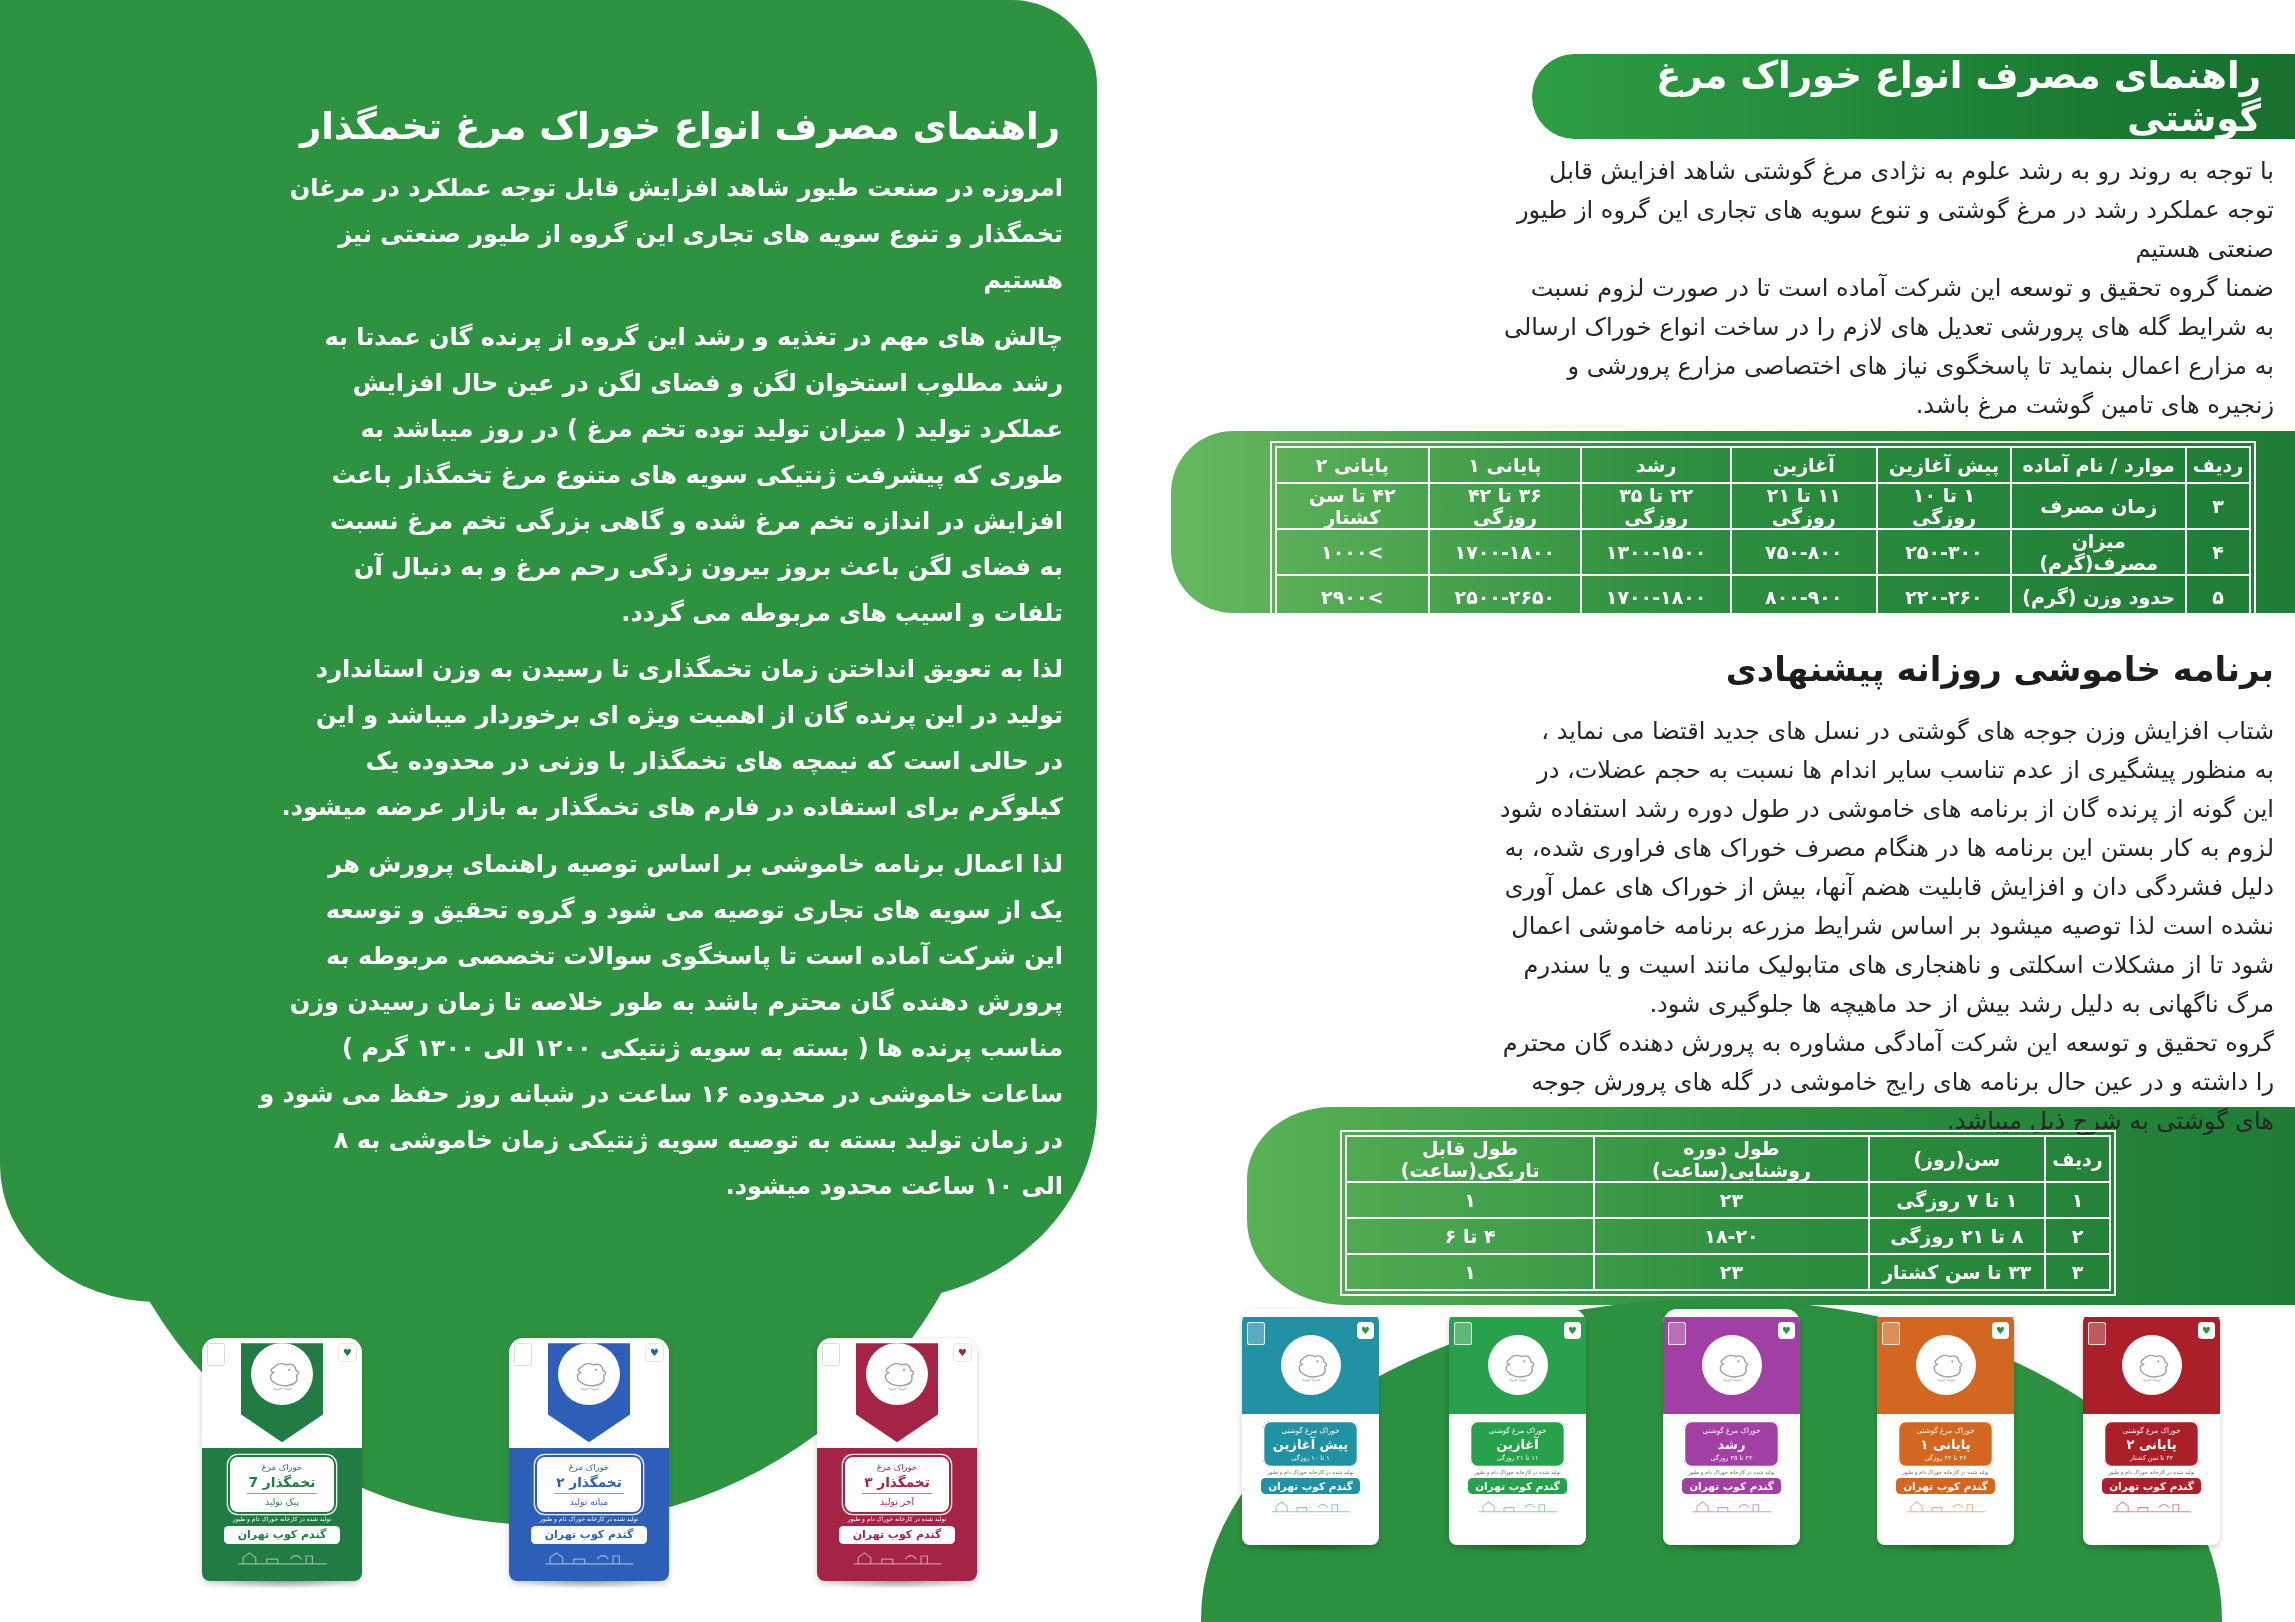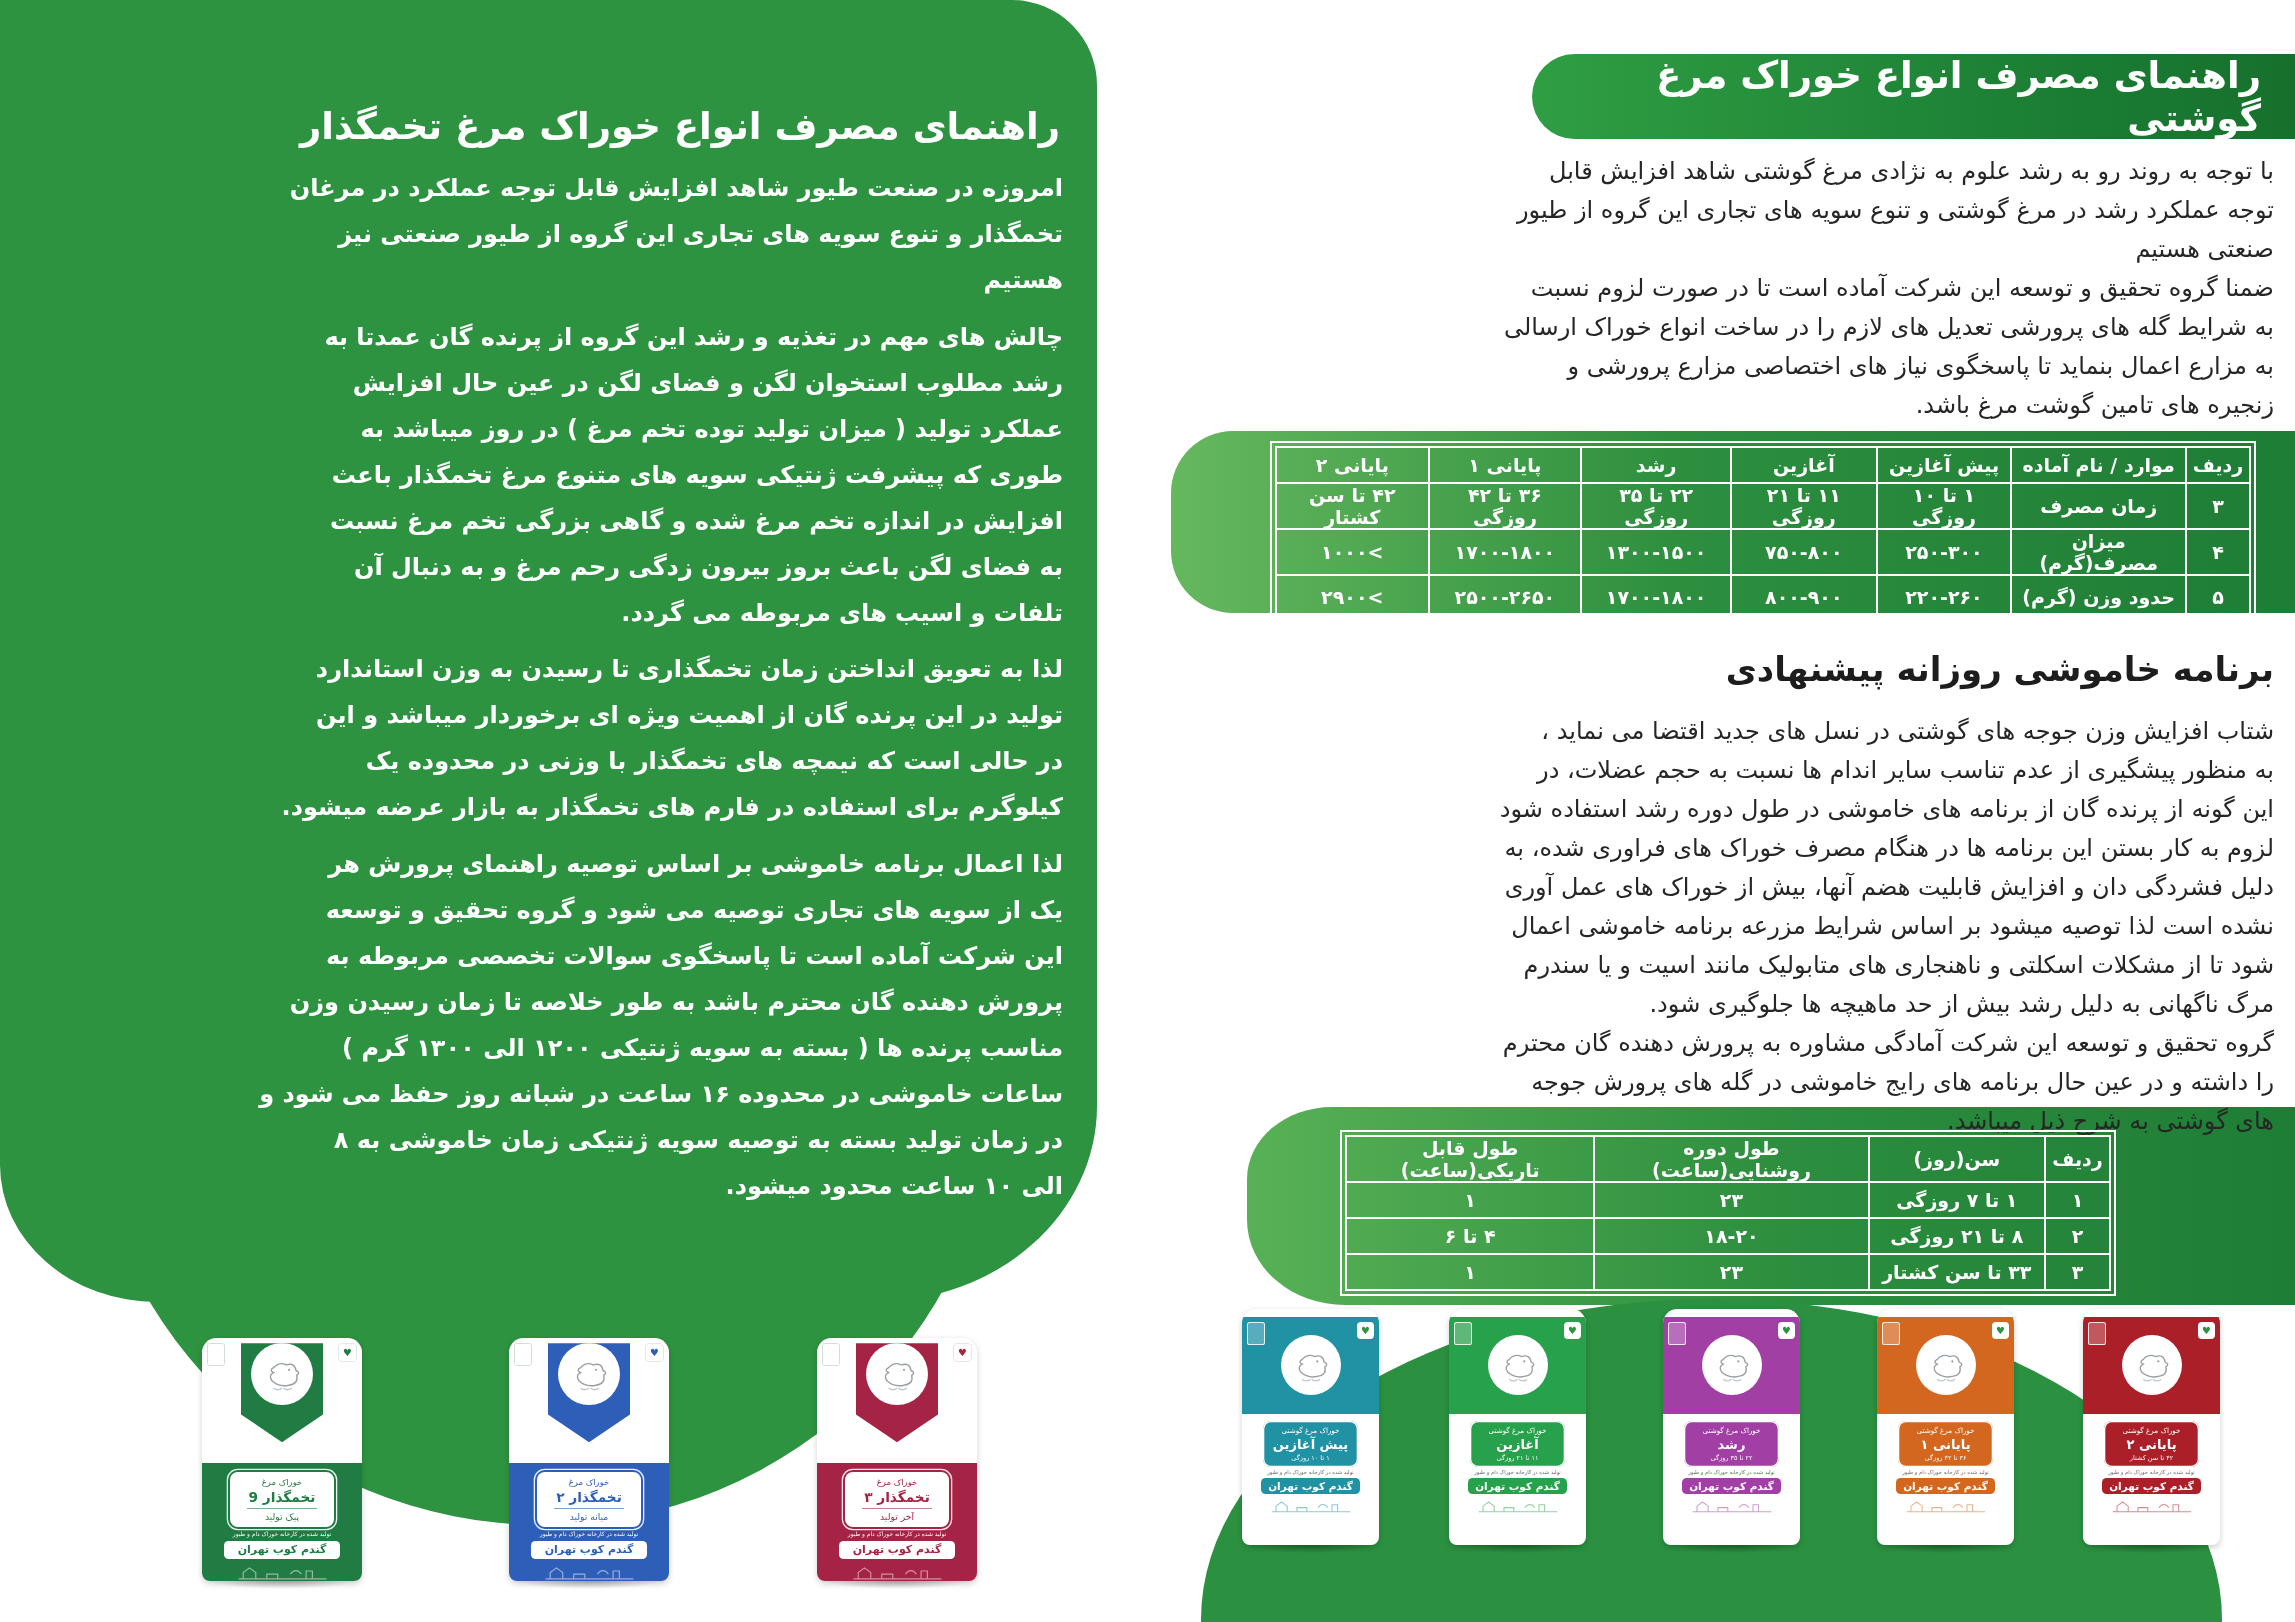--- a/index.html
+++ b/index.html
@@ -58,21 +58,21 @@
     font-size:9.8px;line-height:17px;text-align:center;color:#2E9340;}
   .farm{display:block;margin:1.3px auto 0;opacity:.5;}
 
   
   .bagL{width:160px;height:243px;}
   .bagL .pent{margin:5.2px auto 0;width:82px;height:99px;background:var(--c);
     clip-path:polygon(0 0,100% 0,100% 72%,50% 100%,0 72%);}
   .bagL .henc{width:62px;height:62px;margin:5.2px auto 0;}
   .bagL .tag{border-color:#d5ded5;background:#fff;}
   .bagL .logo{color:var(--c);border:1.3px solid #e2e9e2;}
-  .bagL .colorbody{position:absolute;left:0;right:0;top:110px;bottom:0;background:var(--c);direction:rtl;margin-top:15px;}
+  .bagL .colorbody{position:absolute;left:0;right:0;top:110px;bottom:0;background:var(--c);direction:rtl;}
   .bagL .lframe{width:62%;margin:9.2px auto 3.9px;background:#fff;border-radius:7.9px;padding:5.2px 2.6px;
     color:var(--c);text-align:center;box-shadow:0 0 0 2px var(--c),0 0 0 3.3px rgba(255,255,255,.9);}
   .bagL .lsmall{font-size:8.5px;} .bagL .lname{font-size:13.7px;font-weight:bold;margin:2px 0;}
   .bagL .ldiv{width:70%;height:0.7px;background:var(--c);margin:2.6px auto;opacity:.6;}
   .bagL .lsub{font-size:9.2px;}
   .bagL .made{font-size:5.9px;color:#fff;text-align:center;margin-top:1.3px;}
   .bagL .bband{width:72%;margin:3.3px auto 1.3px;background:#fff;color:var(--c);font-weight:bold;font-size:11px;
     text-align:center;border-radius:4.6px;padding:2.6px 0;}
   .bagL .farm{color:#fff;}
 
@@ -135,21 +135,21 @@
           <svg width="42" height="42" viewBox="0 0 60 60">
               <path d="M16 40 q-6 -8 2 -12 q-7 -3 0 -7 q8 -9 18 -4 q12 -4 14 8 q7 3 1 7 q3 12 -11 14 q-14 3 -24 -6 z" fill="none" stroke="#9aa0a6" stroke-width="2"></path>
               <circle cx="40" cy="24" r="1.6" fill="#9aa0a6"></circle>
               <path d="M18 50 q6 5 12 0 M32 50 q6 5 12 0" stroke="#c2c6ca" fill="none" stroke-width="2"></path>
             </svg>
         </div>
       </div>
       <div class="colorbody">
         <div class="lframe">
           <div class="lsmall">خوراک مرغ</div>
-          <div class="lname">تخمگذار 9</div>
+          <div class="lname">تخمگذار 7</div>
           <div class="ldiv"></div>
           <div class="lsub">پیک تولید</div>
         </div>
         <div class="made">تولید شده در کارخانه خوراک دام و طیور</div>
         <div class="bband">گندم کوب تهران</div>
         <svg class="farm" width="111" height="23.6" viewBox="0 0 120 30">
             <path d="M4 24 h112 M10 24 v-8 l8 -6 8 6 v8 M40 24 v-6 h14 v6 M70 18 c4 -6 10 -6 14 0 M90 24 v-10 h8 v10" stroke="currentColor" fill="none" stroke-width="1.5"></path>
           </svg>
       </div>
     </div>

